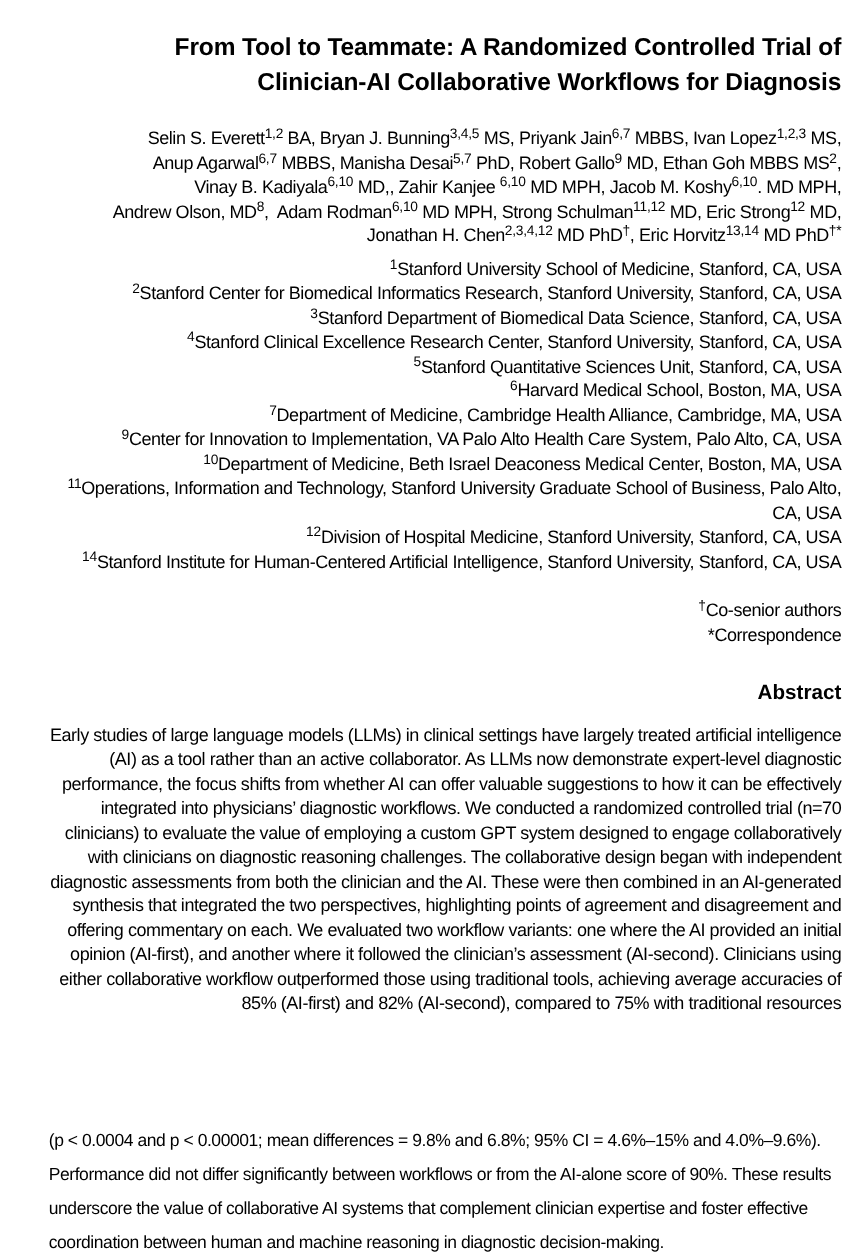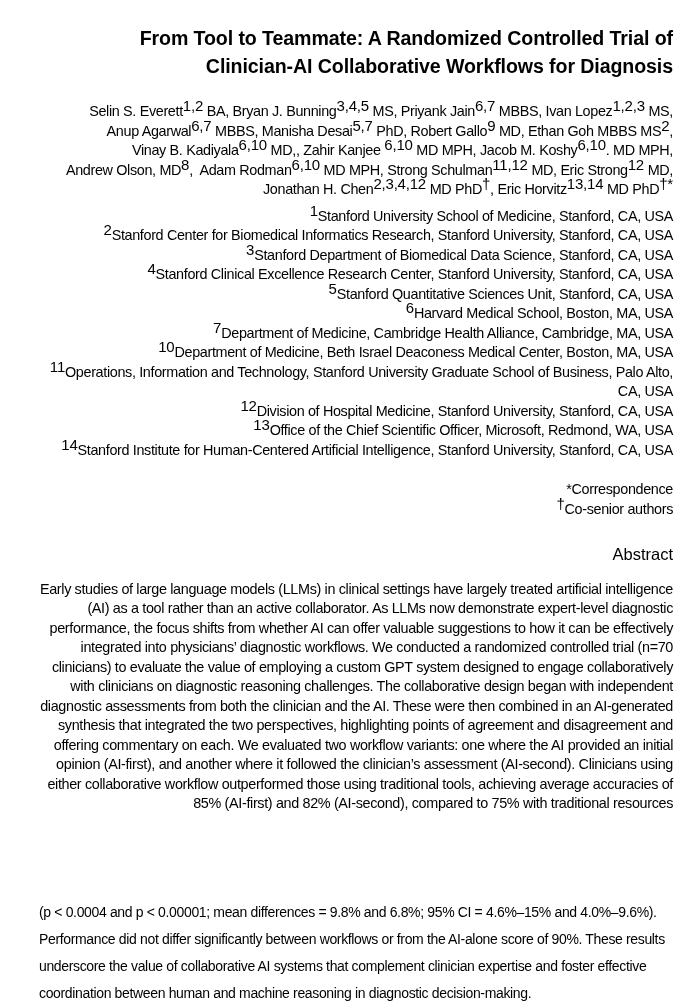--- a/index.html
+++ b/index.html
@@ -12,26 +12,26 @@
   .page { position: absolute; left: 33px; top: 24px; width: 640px; text-align: right; }
   .title {
     font-family: "Liberation Sans", sans-serif;
     font-weight: bold; font-size: 19.6px; line-height: 28px;
     margin: 0; letter-spacing: -0.1px;
   }
   .authors {
     margin-top: 22px; font-size: 14.4px; line-height: 19.6px;
     letter-spacing: -0.35px;
   }
-  sup { font-size: 15px; line-height: 0; vertical-align: 5px; letter-spacing: -0.2px; }
+  sup { font-size: 11px; line-height: 0; vertical-align: 5px; letter-spacing: -0.2px; }
   .affils { margin-top: 7px; font-size: 14.4px; line-height: 19.5px; letter-spacing: -0.35px; }
   .affil { display: block; }
   .notes { margin-top: 20px; font-size: 14.4px; line-height: 19.6px; letter-spacing: -0.35px; }
   .abstract-head {
-    margin-top: 24px; font-weight: normal; font-size: 16.5px; line-height: 20px;
+    margin-top: 24px; font-weight: bold; font-size: 16.5px; line-height: 20px;
   }
   .abstract-body { font-size: 14.4px; line-height: 19.5px; letter-spacing: -0.35px; margin-top: 16px; }
   .abstract-cont {
     position: absolute; left: 39px; top: 899px; width: 630px;
     font-size: 14px; line-height: 27px; letter-spacing: -0.35px;
   }
 </style>
 </head>
 <body>
 
@@ -50,29 +50,29 @@
   </div>
 
   <div class="affils">
     <span class="affil"><sup>1</sup><span>Stanford University School of Medicine, Stanford, CA, USA</span></span>
     <span class="affil"><sup>2</sup><span>Stanford Center for Biomedical Informatics Research, Stanford University, Stanford, CA, USA</span></span>
     <span class="affil"><sup>3</sup><span>Stanford Department of Biomedical Data Science, Stanford, CA, USA</span></span>
     <span class="affil"><sup>4</sup><span>Stanford Clinical Excellence Research Center, Stanford University, Stanford, CA, USA</span></span>
     <span class="affil"><sup>5</sup><span>Stanford Quantitative Sciences Unit, Stanford, CA, USA</span></span>
     <span class="affil"><sup>6</sup><span>Harvard Medical School, Boston, MA, USA</span></span>
     <span class="affil"><sup>7</sup><span>Department of Medicine, Cambridge Health Alliance, Cambridge, MA, USA</span></span>
+    <span class="affil"><sup>9</sup><span>Center for Innovation to Implementation, VA Palo Alto Health Care System, Palo Alto, CA, USA</span></span>
     <span class="affil"><sup>10</sup><span>Department of Medicine, Beth Israel Deaconess Medical Center, Boston, MA, USA</span></span>
     <span class="affil"><sup>11</sup><span>Operations, Information and Technology, Stanford University Graduate School of Business, Palo Alto, CA, USA</span></span>
     <span class="affil"><sup>12</sup><span>Division of Hospital Medicine, Stanford University, Stanford, CA, USA</span></span>
-    <span class="affil"><sup>13</sup><span>Office of the Chief Scientific Officer, Microsoft, Redmond, WA, USA</span></span>
     <span class="affil"><sup>14</sup><span>Stanford Institute for Human-Centered Artificial Intelligence, Stanford University, Stanford, CA, USA</span></span>
   </div>
 
   <div class="notes">
+    <div><sup>†</sup><span>Co-senior authors</span></div>
     <div><span>*</span><span>Correspondence</span></div>
-    <div><sup>†</sup><span>Co-senior authors</span></div>
   </div>
 
   <div class="abstract-head">Abstract</div>
   <div class="abstract-body">Early studies of large language models (LLMs) in clinical settings have largely treated artificial intelligence (AI) as a tool rather than an active collaborator. As LLMs now demonstrate expert-level diagnostic performance, the focus shifts from whether AI can offer valuable suggestions to how it can be effectively integrated into physicians’ diagnostic workflows. We conducted a randomized controlled trial (n=70 clinicians) to evaluate the value of employing a custom GPT system designed to engage collaboratively with clinicians on diagnostic reasoning challenges. The collaborative design began with independent diagnostic assessments from both the clinician and the AI. These were then combined in an AI-generated synthesis that integrated the two perspectives, highlighting points of agreement and disagreement and offering commentary on each. We evaluated two workflow variants: one where the AI provided an initial opinion (AI-first), and another where it followed the clinician’s assessment (AI-second). Clinicians using either collaborative workflow outperformed those using traditional tools, achieving average accuracies of 85% (AI-first) and 82% (AI-second), compared to 75% with traditional resources</div>
 </div>
 
 <div class="abstract-cont">(p &lt; 0.0004 and p &lt; 0.00001; mean differences = 9.8% and 6.8%; 95% CI = 4.6%–15% and 4.0%–9.6%).  Performance did not differ significantly between workflows or from the AI-alone score of 90%. These results underscore the value of collaborative AI systems that complement clinician expertise and foster effective coordination between human and machine reasoning in diagnostic decision-making.</div>
 
 </body></html>

